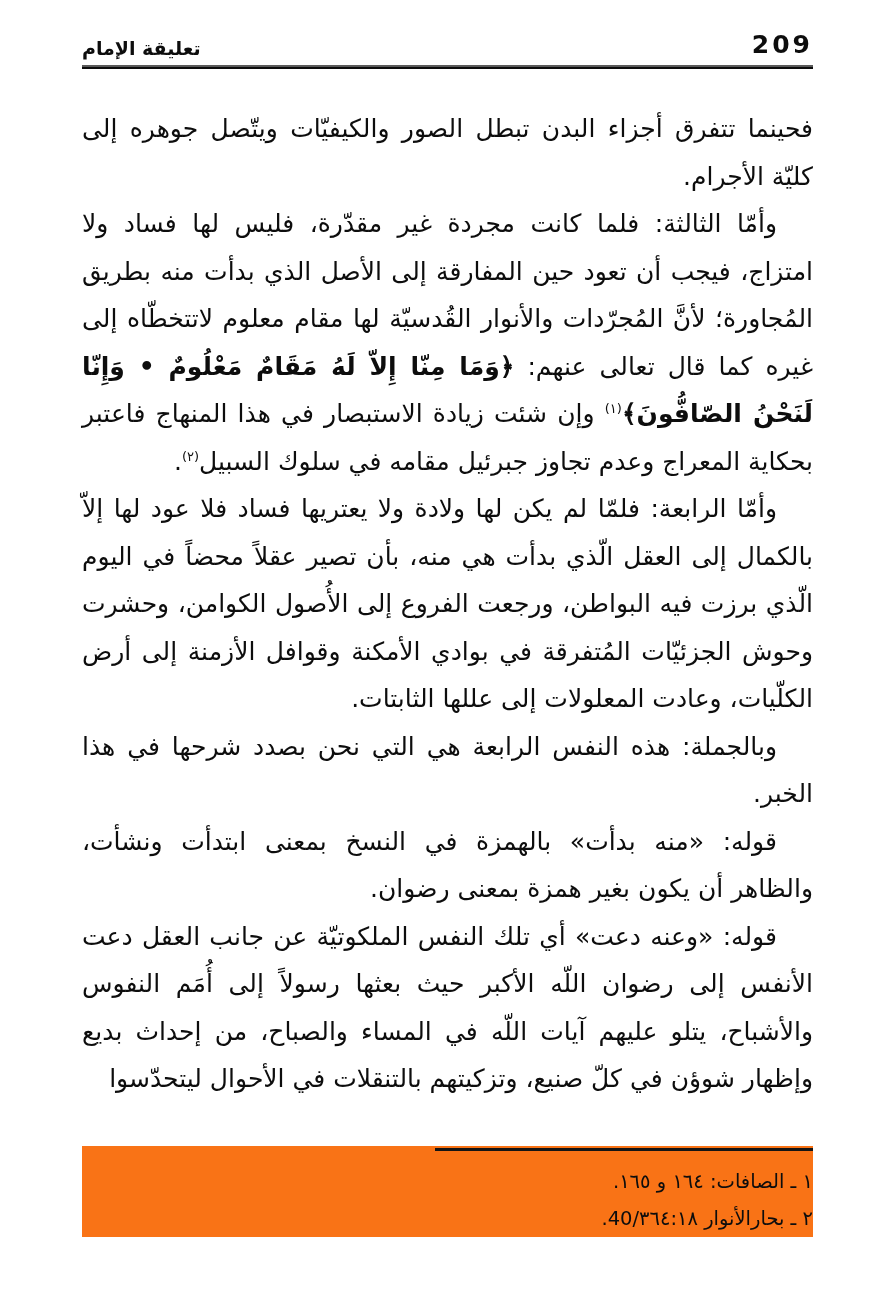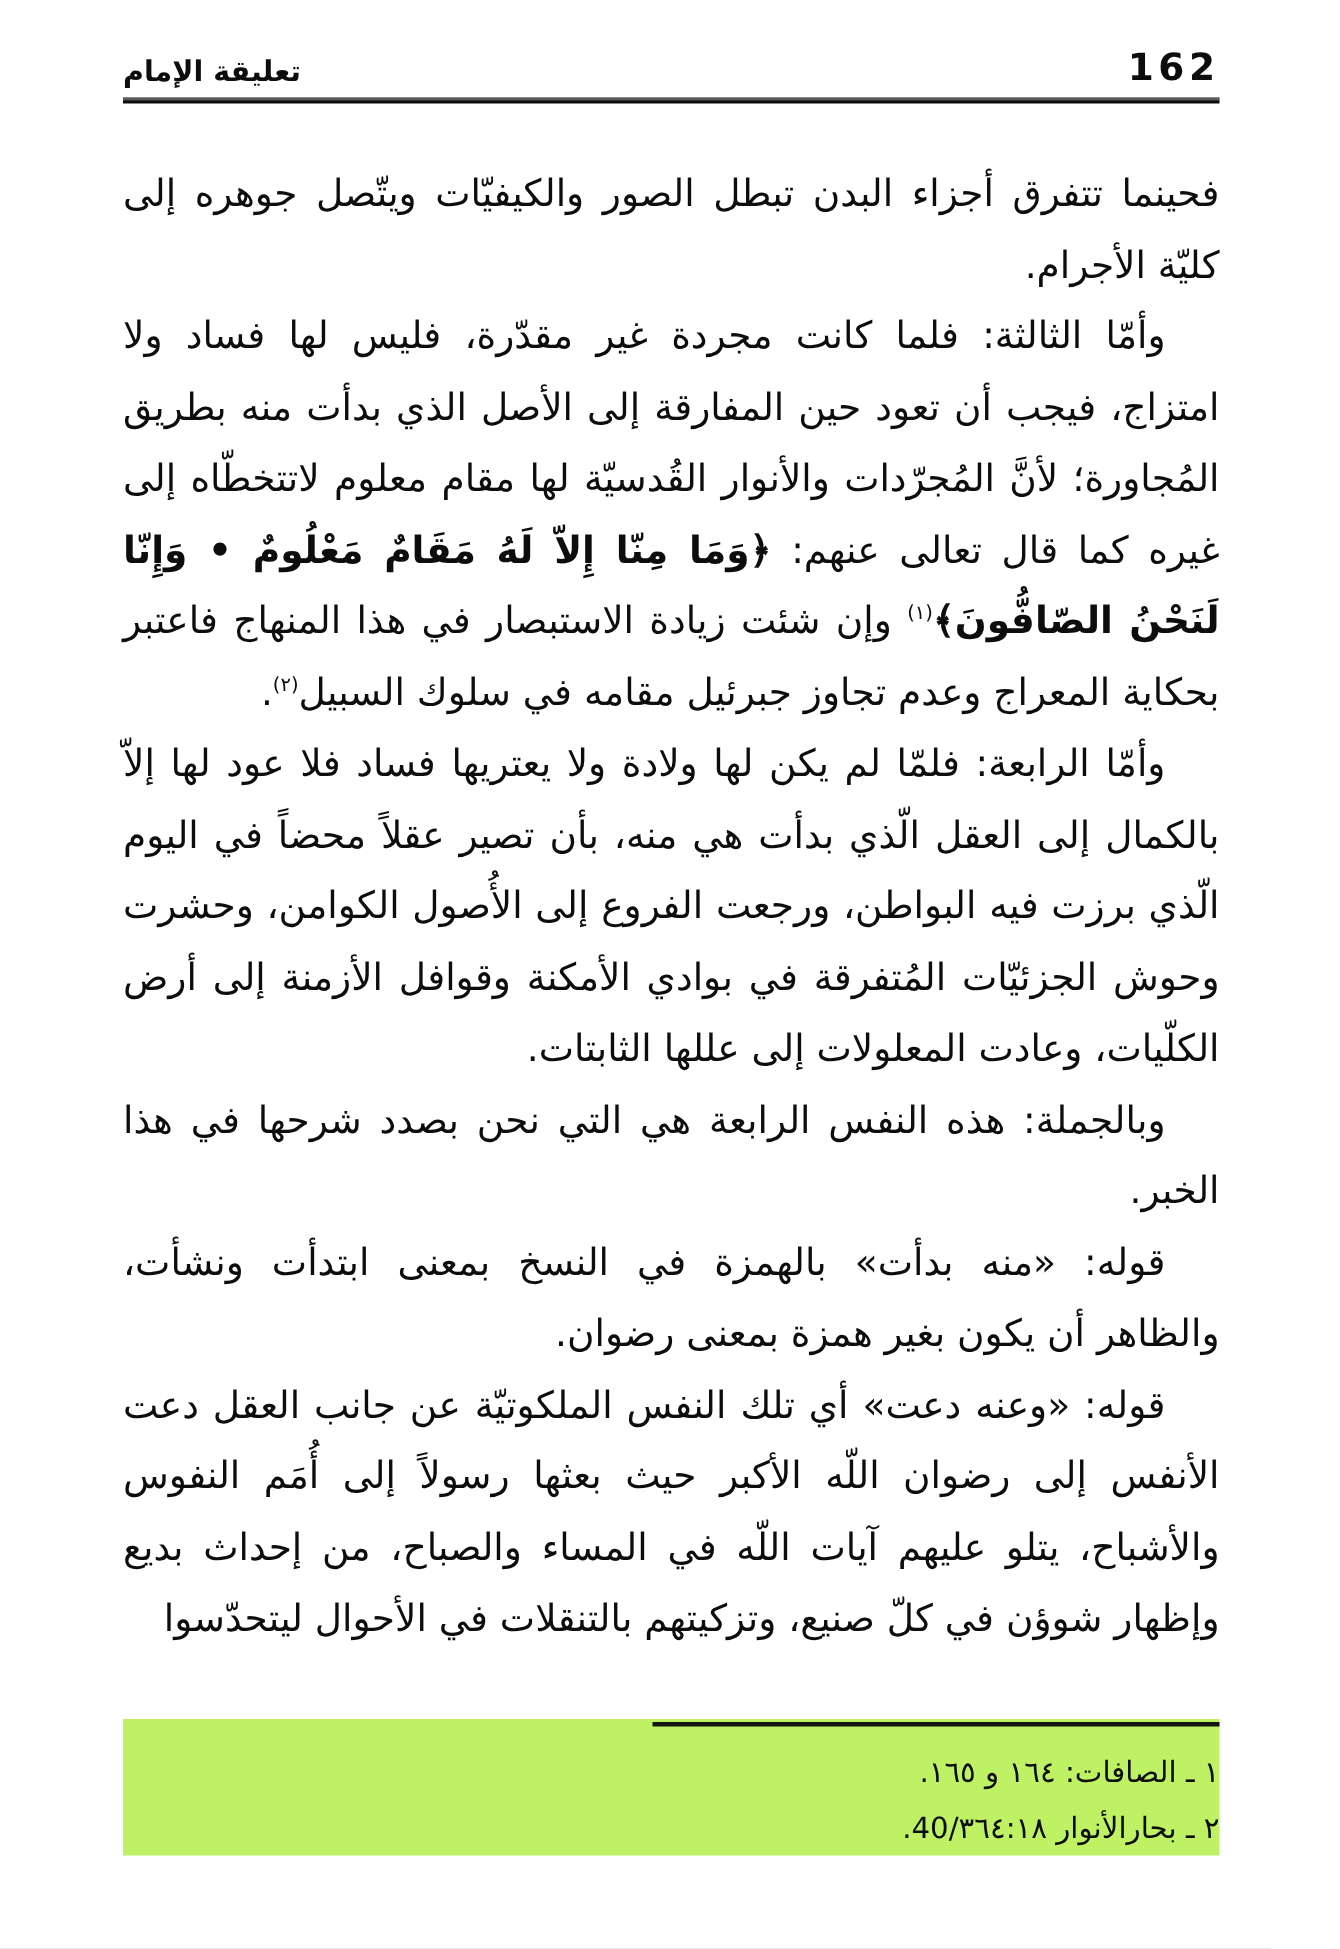--- a/index.html
+++ b/index.html
@@ -70,21 +70,21 @@
   }
   sup.seg-sup {
     font-size: 13px;
     line-height: 0;
   }
   .footnotes {
     position: absolute;
     right: 80px;
     left: 82px;
     bottom: 62px;
-    background: #bef264;
+    background: #f97316;
     padding-top: 2px;
   }
   .fn-rule {
     width: 378px;
     height: 0;
     border-top: 3px solid #141414;
     margin-bottom: 12px;
   }
   .footnote {
     font-size: 19.5px;
@@ -92,21 +92,21 @@
     text-align: right;
   }
 </style>
 </head>
 <body>
 
 <div class="page">
   <div class="inner">
 
     <header class="page-header">
-      <div class="page-number">162</div>
+      <div class="page-number">209</div>
       <div class="book-title">تعليقة الإمام</div>
     </header>
 
     <div class="header-rule"></div>
 
     <main class="body-text">
         <p class="para"><span class="seg-normal">فحينما تتفرق أجزاء البدن تبطل الصور والكيفيّات ويتّصل جوهره إلى كليّة الأجرام.</span></p>
         <p class="para indent"><span class="seg-lead">وأمّا الثالثة: </span><span class="seg-normal">فلما كانت مجردة غير مقدّرة، فليس لها فساد ولا امتزاج، فيجب أن تعود حين المفارقة إلى الأصل الذي بدأت منه بطريق المُجاورة؛ لأنَّ المُجرّدات والأنوار القُدسيّة لها مقام معلوم لاتتخطّاه إلى غيره كما قال تعالى عنهم: </span><span class="seg-quran">﴿وَمَا مِنّا إِلاّ لَهُ مَقَامٌ مَعْلُومٌ • وَإِنّا لَنَحْنُ الصّافُّونَ﴾</span><sup class="seg-sup">(١)</sup><span class="seg-normal"> وإن شئت زيادة الاستبصار في هذا المنهاج فاعتبر بحكاية المعراج وعدم تجاوز جبرئيل مقامه في سلوك السبيل</span><sup class="seg-sup">(٢)</sup><span class="seg-normal">.</span></p>
         <p class="para indent"><span class="seg-lead">وأمّا الرابعة: </span><span class="seg-normal">فلمّا لم يكن لها ولادة ولا يعتريها فساد فلا عود لها إلاّ بالكمال إلى العقل الّذي بدأت هي منه، بأن تصير عقلاً محضاً في اليوم الّذي برزت فيه البواطن، ورجعت الفروع إلى الأُصول الكوامن، وحشرت وحوش الجزئيّات المُتفرقة في بوادي الأمكنة وقوافل الأزمنة إلى أرض الكلّيات، وعادت المعلولات إلى عللها الثابتات.</span></p>
         <p class="para indent"><span class="seg-lead">وبالجملة: </span><span class="seg-normal">هذه النفس الرابعة هي التي نحن بصدد شرحها في هذا الخبر.</span></p>

